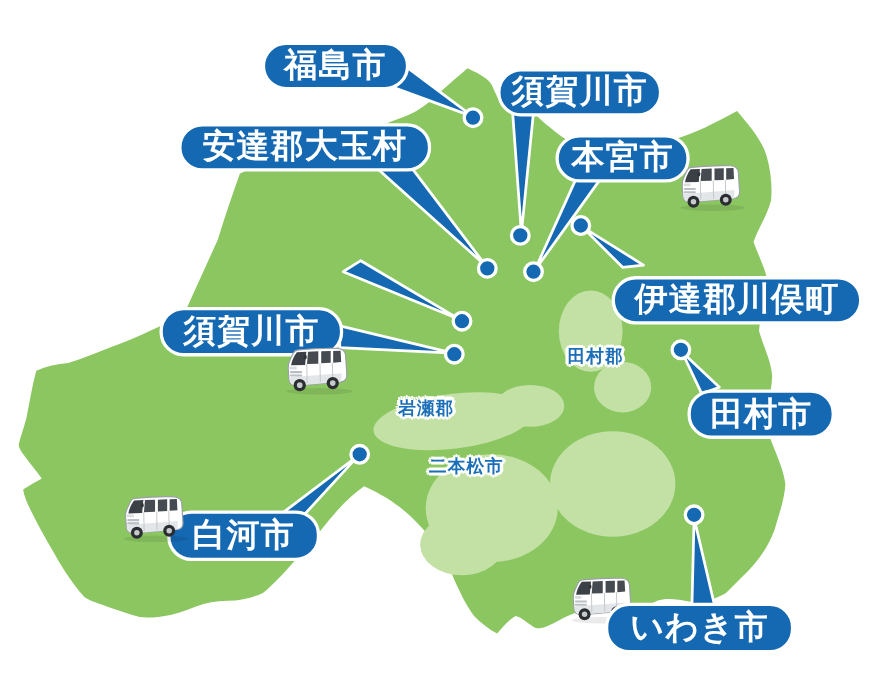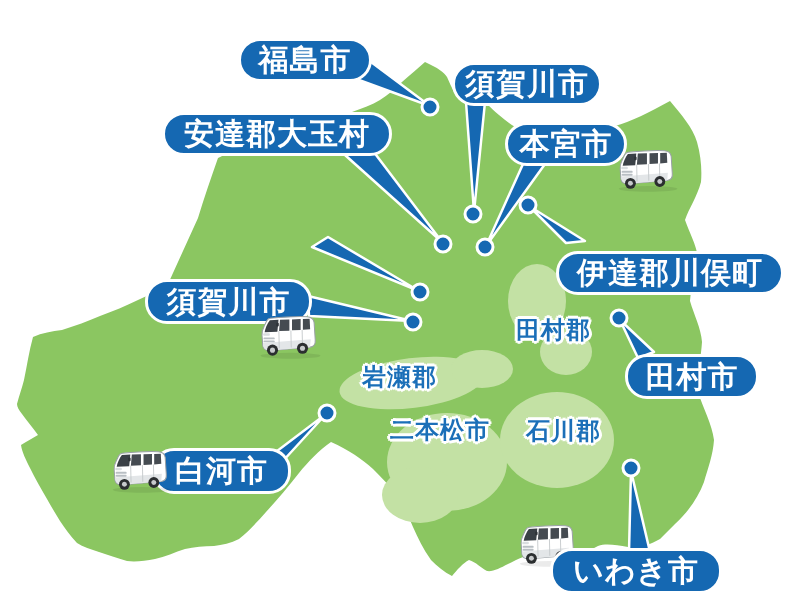--- a/index.html
+++ b/index.html
@@ -9,21 +9,21 @@
   }
   #map-svg{position:absolute;left:0;top:0;z-index:0;}
   .bubble{
     position:absolute;z-index:10;box-sizing:border-box;
     background:#1568b2;border:3px solid #ffffff;border-radius:22px;
     color:#ffffff;font-weight:bold;font-size:30px;line-height:1;
     display:flex;align-items:center;justify-content:center;
     white-space:nowrap;letter-spacing:1px;
   }
   .district{
-    position:absolute;z-index:3;color:#1b6fb8;font-weight:bold;font-size:24px;
+    position:absolute;z-index:3;color:#1b6fb8;font-weight:bold;font-size:16px;
     white-space:nowrap;letter-spacing:1px;
     text-shadow:-2px -2px 0 #fff,2px -2px 0 #fff,-2px 2px 0 #fff,2px 2px 0 #fff,
                  0 -3px 0 #fff,0 3px 0 #fff,-3px 0 0 #fff,3px 0 0 #fff;
   }
   .van{position:absolute;z-index:20;}
   .van.under-bubble{z-index:5;}
 </style>
 </head>
 <body>
 
@@ -122,30 +122,29 @@
       <circle cx="413" cy="322" r="8"></circle>
       <circle cx="327" cy="413" r="8"></circle>
       <circle cx="619" cy="318" r="8"></circle>
       <circle cx="631" cy="468" r="8"></circle>
     </g>
   </svg>
 
   <div class="district" style="left:516px;top:314px;">田村郡</div>
   <div class="district" style="left:362px;top:361px;">岩瀬郡</div>
   <div class="district" style="left:390px;top:414px;">二本松市</div>
-  <div class="district" style="left:526px;top:415px;">石川郡</div>
 
   <div class="bubble" style="left:238px;top:38px;width:134px;height:44px;">福島市</div>
   <div class="bubble" style="left:452px;top:62px;width:150px;height:44px;">須賀川市</div>
   <div class="bubble" style="left:162px;top:112px;width:230px;height:44px;">安達郡大玉村</div>
   <div class="bubble" style="left:505px;top:122px;width:122px;height:44px;">本宮市</div>
   <div class="bubble" style="left:556px;top:251px;width:228px;height:44px;">伊達郡川俣町</div>
   <div class="bubble" style="left:625px;top:354px;width:134px;height:45px;">田村市</div>
   <div class="bubble" style="left:145px;top:279px;width:167px;height:45px;">須賀川市</div>
-  <div class="bubble" style="left:152px;top:448px;width:139px;height:46px;">白河市</div>
+  <div class="bubble" style="left:152px;top:464px;width:139px;height:46px;">白河市</div>
   <div class="bubble" style="left:550px;top:548px;width:172px;height:46px;">いわき市</div>
 
   <svg class="van" style="left:614px;top:147px;" width="74" height="47" viewBox="0 0 100 64">
       <use href="#van"></use>
     </svg>
   <svg class="van" style="left:256px;top:313px;" width="75" height="48" viewBox="0 0 100 64">
       <use href="#van"></use>
     </svg>
   <svg class="van" style="left:108px;top:448px;" width="74" height="47" viewBox="0 0 100 64">
       <use href="#van"></use>

